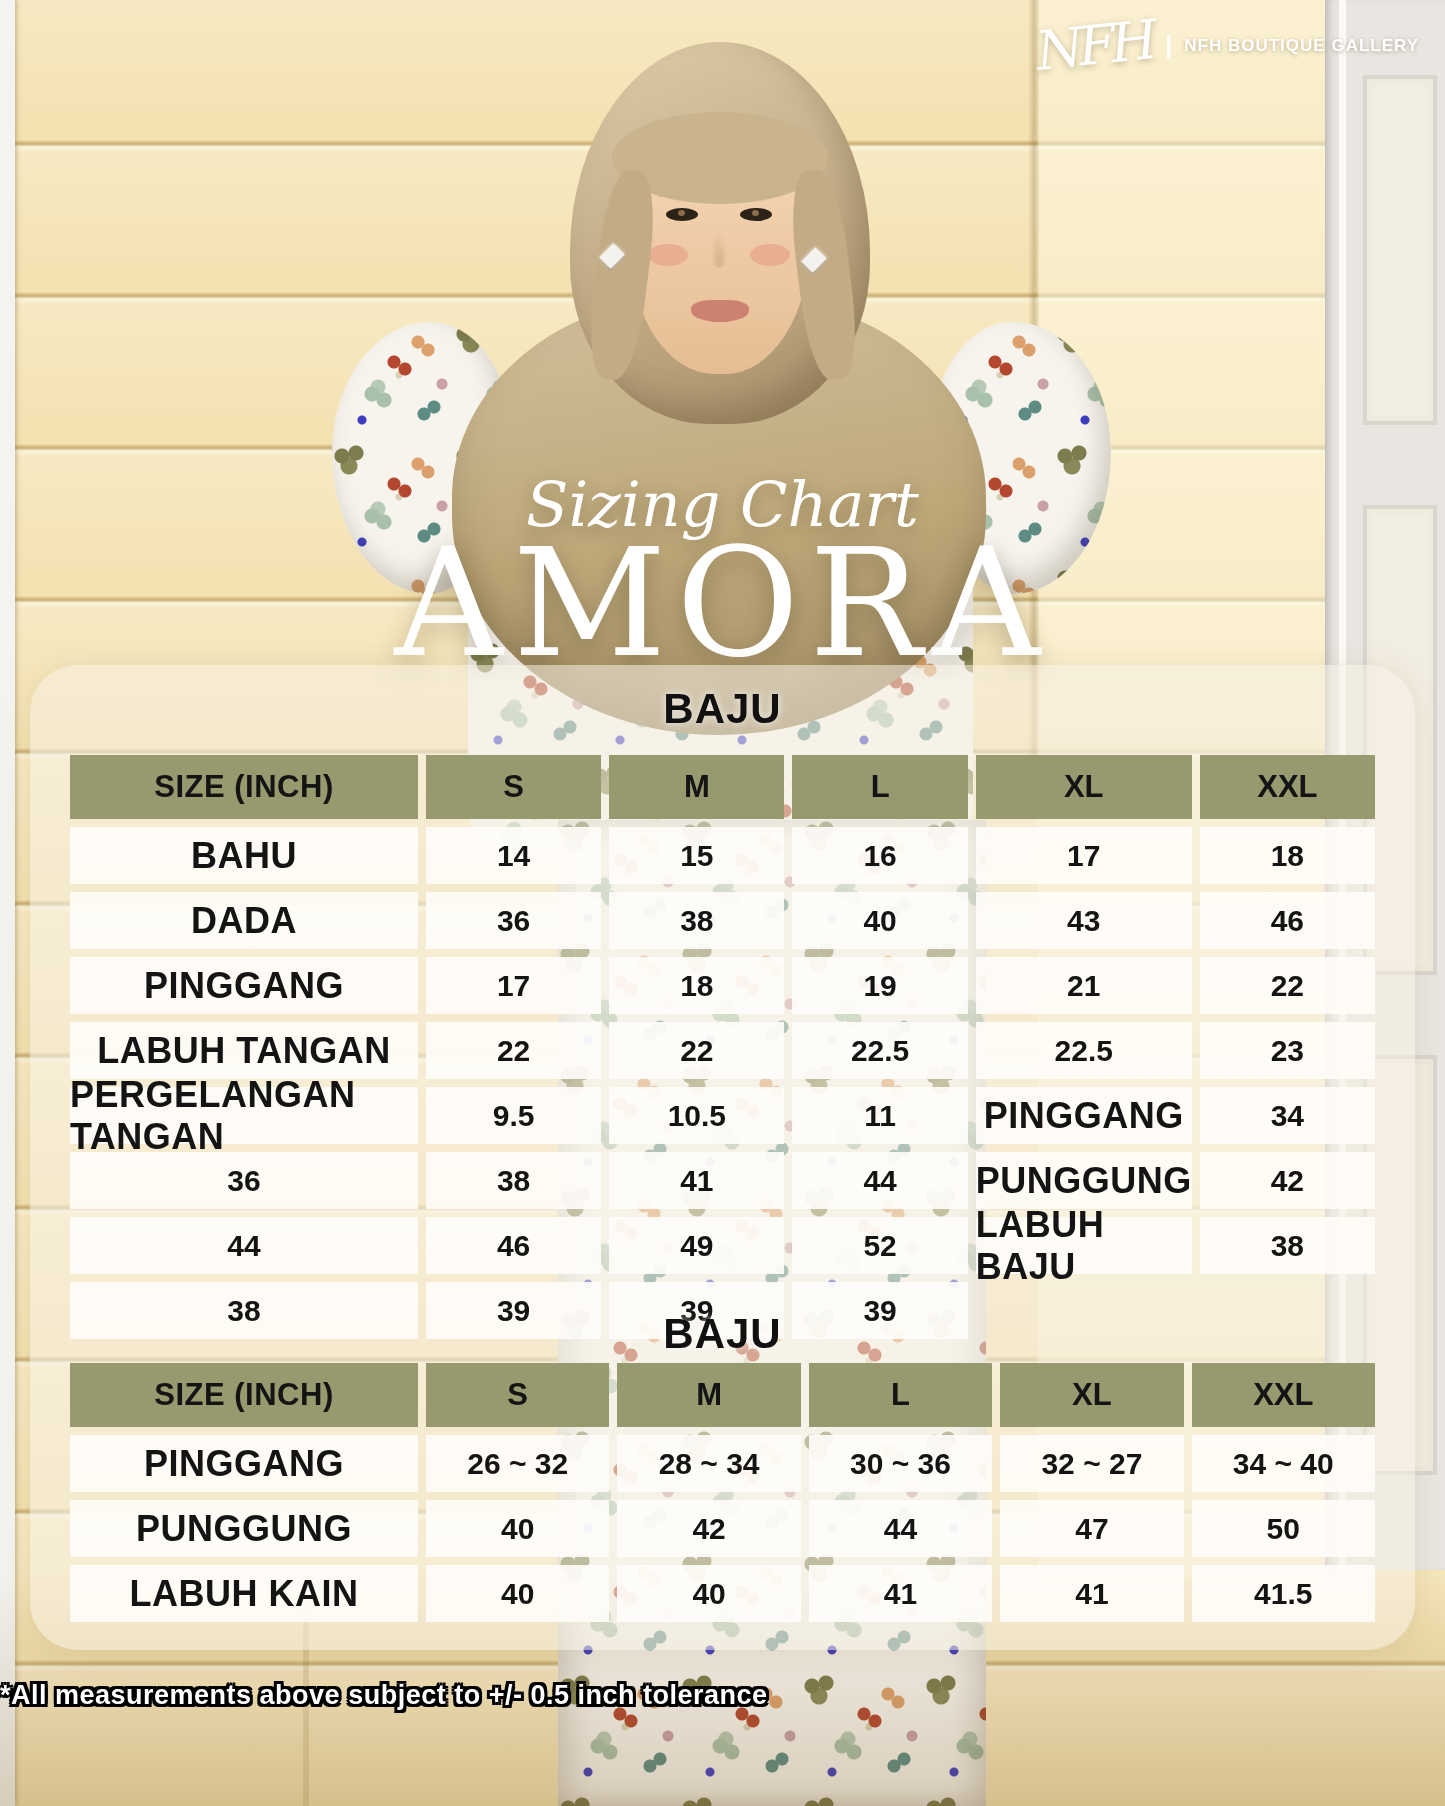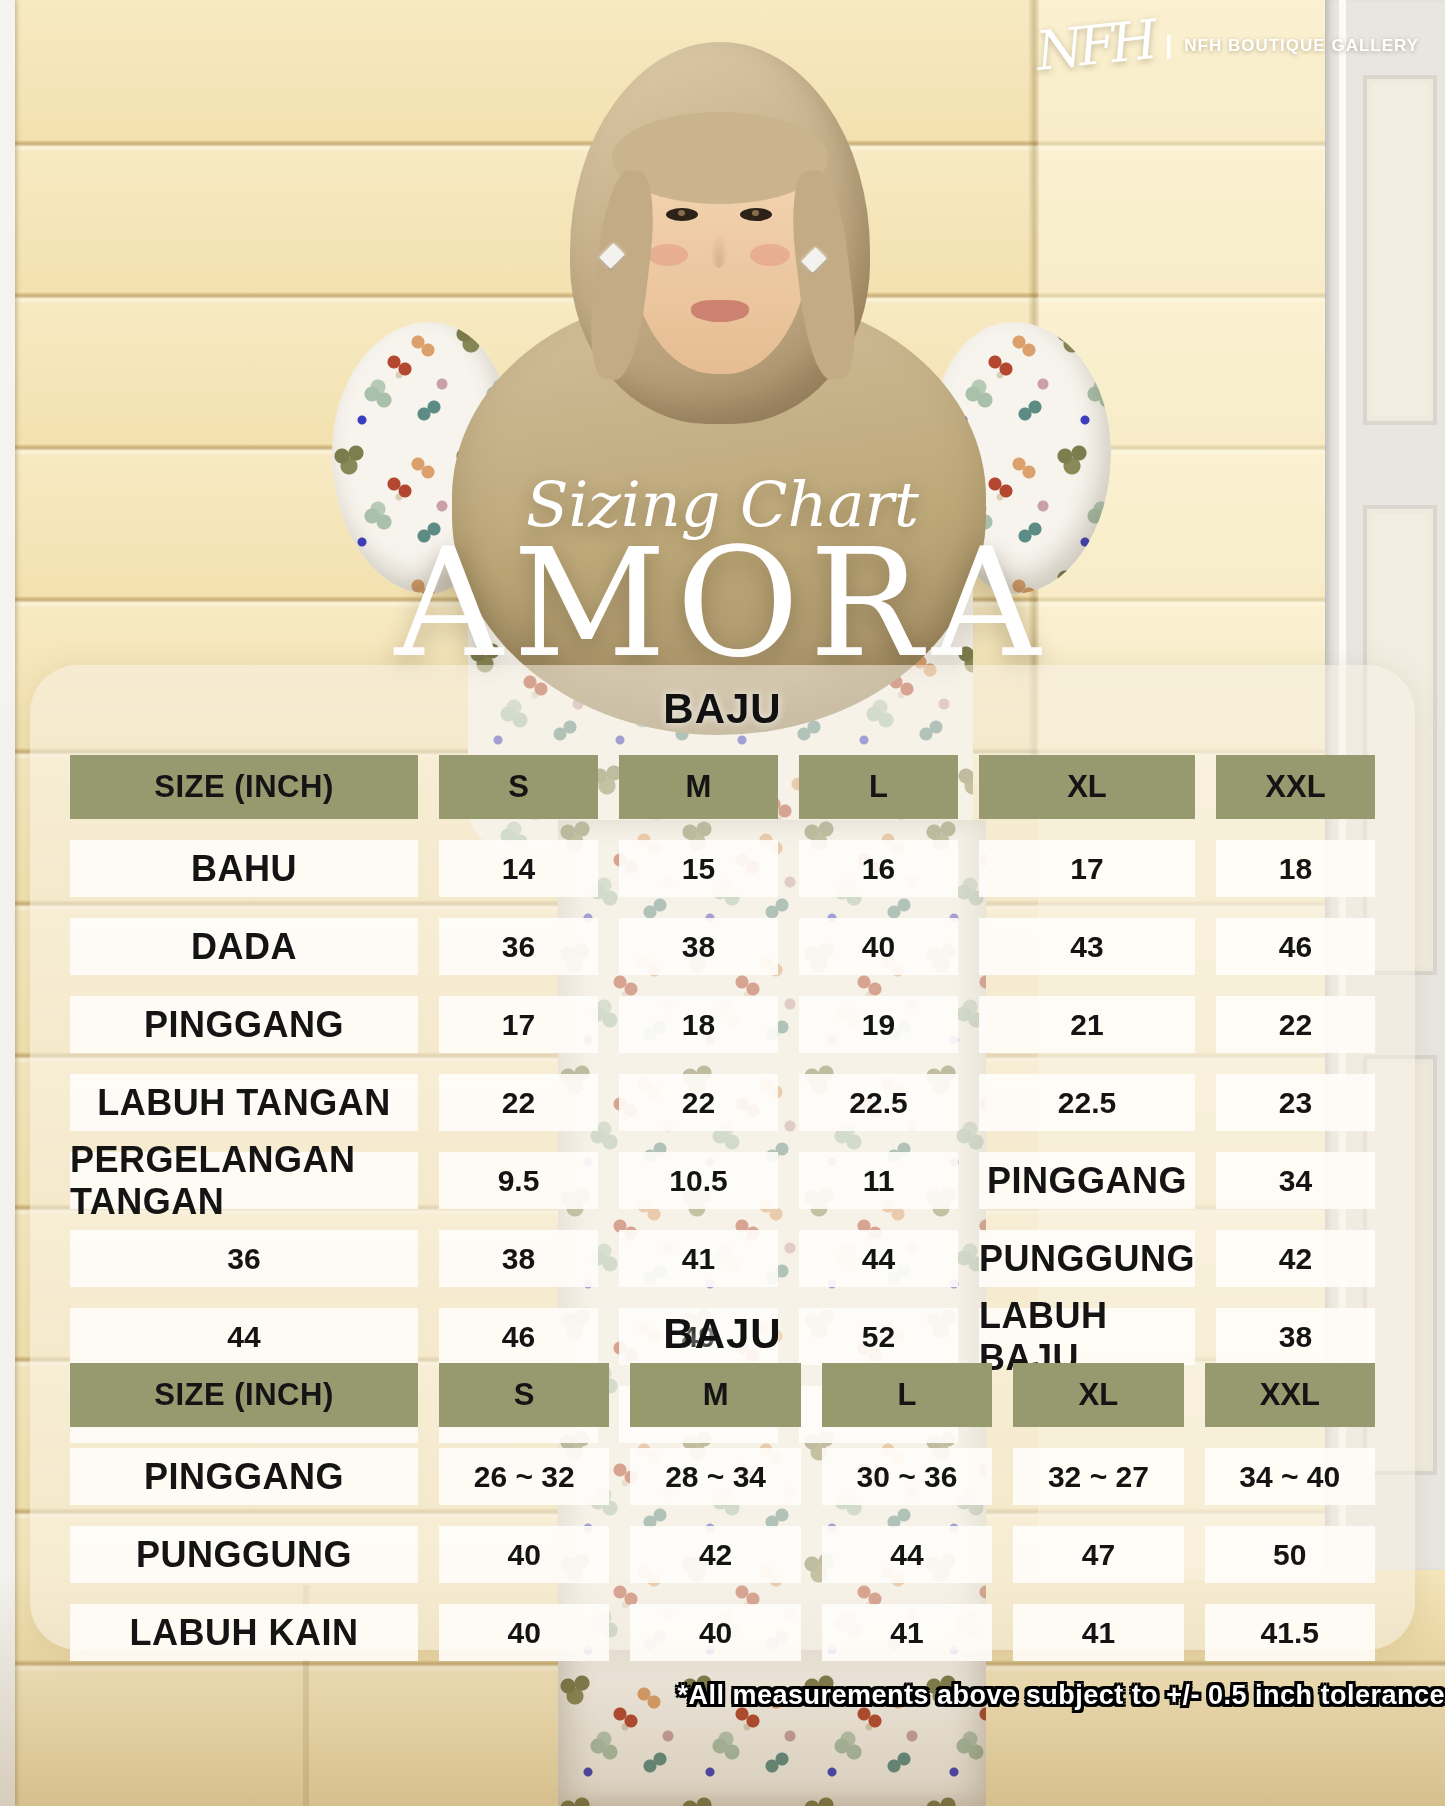--- a/index.html
+++ b/index.html
@@ -103,31 +103,31 @@
 
   
   .panel{position:absolute;left:30px;top:665px;width:1385px;height:985px;border-radius:48px;
     background:rgba(246,240,228,0.55);box-shadow:0 4px 30px rgba(120,95,50,0.12);}
   .section-heading{position:absolute;left:0;width:100%;text-align:center;
     font-size:42px;font-weight:bold;letter-spacing:1px;color:#111;
     text-shadow:0 0 8px rgba(255,255,255,0.8);}
   .head-baju{top:20px;}
   .head-kain{top:645px;}
   .size-table{position:absolute;left:40px;width:1305px;display:grid;
-    grid-template-columns:348px repeat(5,1fr);gap:21px;}
+    grid-template-columns:348px repeat(5,1fr);gap:8px;}
   .tbl-baju{top:90px;grid-template-rows:64px repeat(8,57px);}
   .tbl-kain{top:698px;grid-template-rows:64px repeat(3,57px);}
   .cell{display:flex;align-items:center;justify-content:center;
     background:rgba(255,253,249,0.9);color:#141414;font-weight:bold;font-size:30px;}
   .cell.head{background:var(--table_header_bg,#97996f);font-size:31px;}
   .cell.label{font-size:36px;letter-spacing:0.5px;}
   .cell.head.label{font-size:31px;}
 
   
-  .footnote{position:absolute;left:0;top:1680px;width:100%;text-align:right;
+  .footnote{position:absolute;left:0;top:1680px;width:100%;text-align:left;
     font-size:27px;font-weight:bold;letter-spacing:0.5px;color:#fff;
     text-shadow:-3px -3px 0 #000,3px -3px 0 #000,-3px 3px 0 #000,3px 3px 0 #000,
       -3px 0 0 #000,3px 0 0 #000,0 -3px 0 #000,0 3px 0 #000;}
 </style>
 </head>
 <body>
 
 <div class="scene">
 
   <div class="wall"></div>

